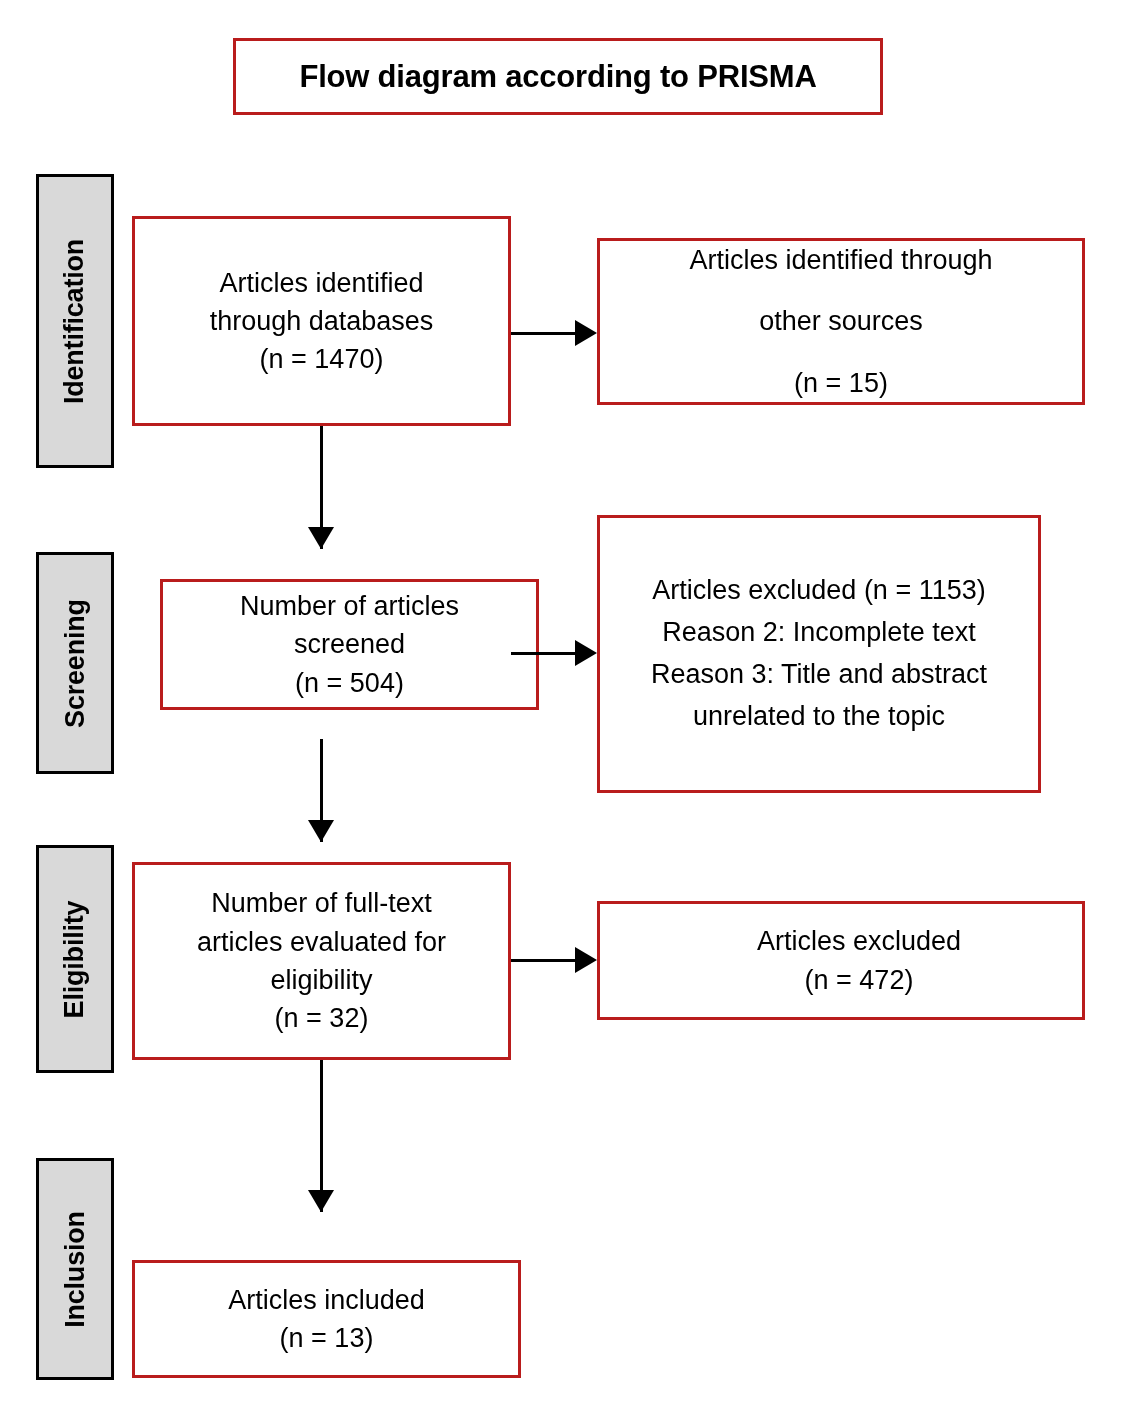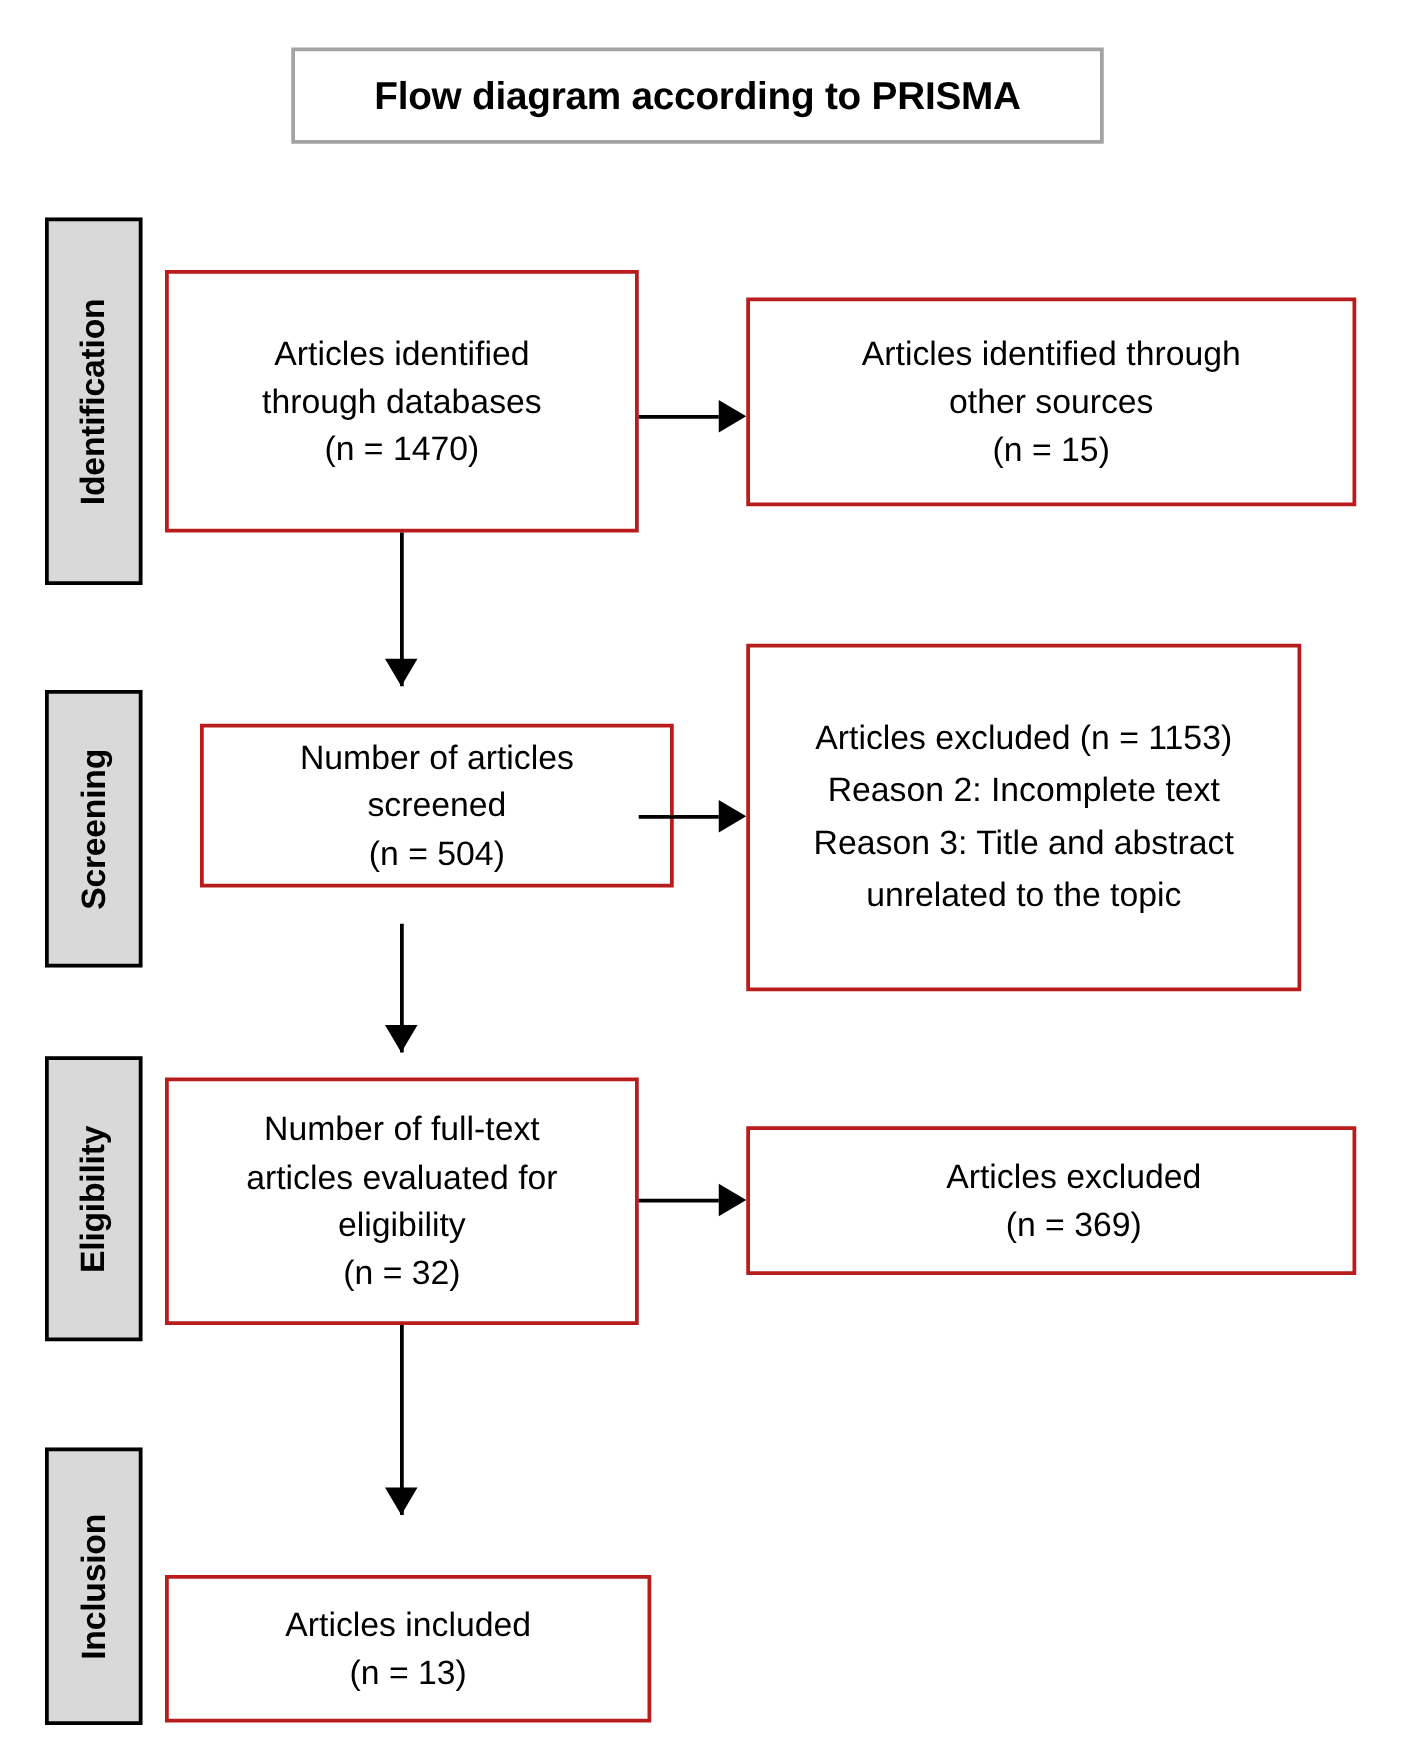--- a/index.html
+++ b/index.html
@@ -16,21 +16,21 @@
     overflow: hidden;
   }
 
   
   .title-box {
     position: absolute;
     left: 233px;
     top: 38px;
     width: 650px;
     height: 77px;
-    border: 3px solid #a3a3a3;
+    border: 3px solid #b91c1c;
     box-sizing: border-box;
     display: flex;
     align-items: center;
     justify-content: center;
     background: #ffffff;
   }
   .title-text {
     font-size: 31px;
     font-weight: bold;
     letter-spacing: -0.2px;
@@ -130,21 +130,21 @@
   <div class="stage-box" style="top:1158px; height:222px;">
     <span class="stage-label">Inclusion</span>
   </div>
 
   <div class="node" style="left:132px; top:216px; width:379px; height:210px;">
     <span class="line">Articles identified</span>
     <span class="line">through databases</span>
     <span class="line">(n = 1470)</span>
   </div>
 
-  <div class="node" style="left:597px; top:238px; width:488px; height:167px;">
+  <div class="node" style="left:597px; top:238px; width:488px; height:167px;justify-content:space-between;">
     <span class="line">Articles identified through</span>
     <span class="line">other sources</span>
     <span class="line">(n = 15)</span>
   </div>
 
   <div class="hline" style="left:511px; top:332px; width:64px;"></div>
   <div class="arrow-right" style="left:575px; top:320px;"></div>
 
   <div class="vline" style="left:320px; top:426px; height:123px;"></div>
   <div class="arrow-down" style="left:308px; top:527px;"></div>
@@ -170,21 +170,21 @@
 
   <div class="node" style="left:132px; top:862px; width:379px; height:198px;">
     <span class="line">Number of full-text</span>
     <span class="line">articles evaluated for</span>
     <span class="line">eligibility</span>
     <span class="line">(n = 32)</span>
   </div>
 
   <div class="node" style="left:597px; top:901px; width:488px; height:119px;padding-left:36px;">
     <span class="line">Articles excluded</span>
-    <span class="line">(n = 369)</span>
+    <span class="line">(n = 472)</span>
   </div>
 
   <div class="hline" style="left:511px; top:959px; width:64px;"></div>
   <div class="arrow-right" style="left:575px; top:947px;"></div>
 
   <div class="vline" style="left:320px; top:1060px; height:152px;"></div>
   <div class="arrow-down" style="left:308px; top:1190px;"></div>
 
   <div class="node" style="left:132px; top:1212px; width:389px; height:118px;margin-top:48px;">
     <span class="line">Articles included</span>

